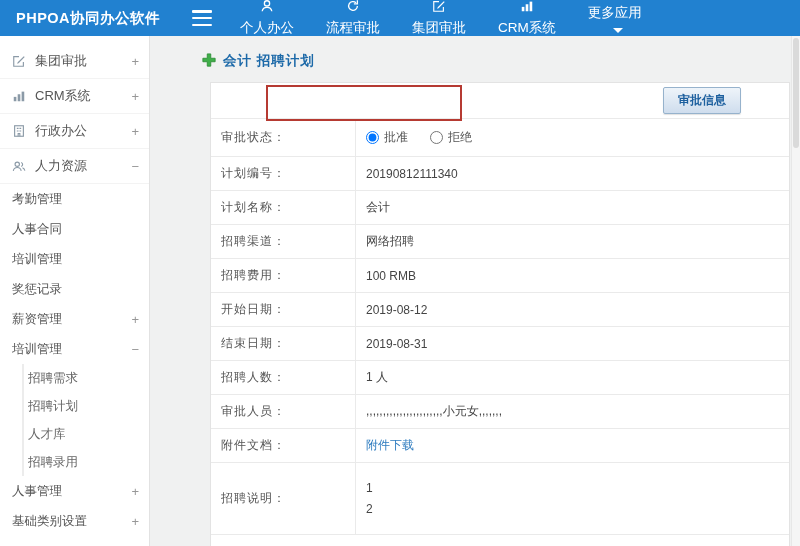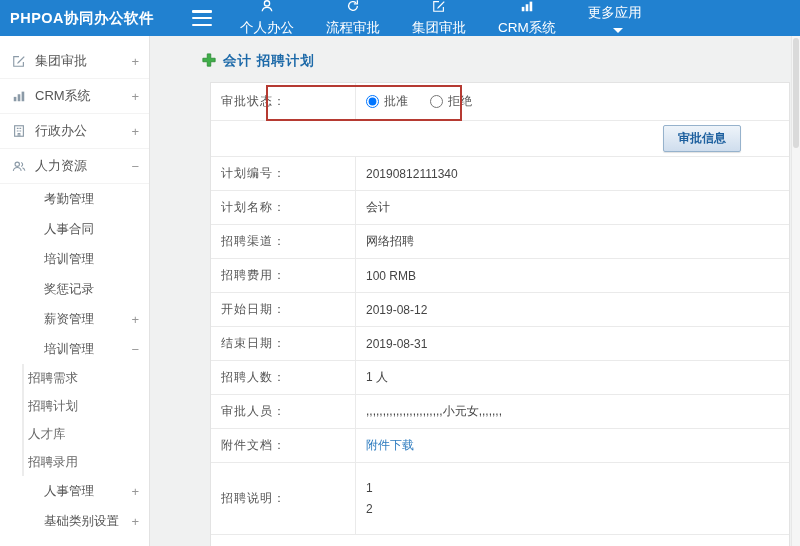--- a/index.html
+++ b/index.html
@@ -2,36 +2,36 @@
 <html style="--topbar: #2181d0; --title: #1c69a8; --highlight: #b63a32; --link: #2d7bbf;"><head>
 <meta charset="utf-8">
 <style>
   * { margin:0; padding:0; box-sizing:border-box; }
   html,body { width:800px; height:546px; overflow:hidden; background:#fff;
     font-family:"Liberation Sans","DejaVu Sans",sans-serif; font-size:13px; color:#555; }
 
   
   .topbar { position:absolute; left:0; top:0; width:800px; height:36px;
     background:var(--topbar,#2181d0); color:#fff; display:flex; align-items:center; z-index:5; }
-  .brand { width:192px; padding-left:10px; font-size:14.5px; font-weight:bold; letter-spacing:.5px; }
+  .brand { width:192px; padding-left:16px; font-size:14.5px; font-weight:bold; letter-spacing:.5px; }
   .hamburger { width:20px; height:16px; margin-right:28px; cursor:pointer;
     display:flex; flex-direction:column; justify-content:space-between; }
   .hamburger i { display:block; height:2.5px; background:#fff; border-radius:1px; }
   .top-nav { display:flex; align-items:center; gap:32px; }
   .top-nav .nav-item { display:flex; align-items:center; gap:6px; font-size:13.5px; cursor:pointer; white-space:nowrap;flex-direction:column; }
   .top-nav svg { display:block; }
   .caret { width:0; height:0; border-left:5px solid transparent; border-right:5px solid transparent;
     border-top:5px solid #fff; margin-left:6px; }
 
   
   .sidebar { position:absolute; left:0; top:36px; width:150px; bottom:0;
     background:#fff; border-right:1px solid #e2e2e2; padding-top:8px; overflow:hidden; }
   .s-item { display:flex; align-items:center; padding:0 10px 0 12px; cursor:pointer; color:#555; }
   .s-item.top { height:35px; border-bottom:1px solid #f3f3f3; font-size:13px; }
-  .s-item.sub1 { height:30px; font-size:12.5px;margin-left:32px; }
+  .s-item.sub1 { height:30px; font-size:12.5px; }
   .s-item.sub2 { height:28px; margin-left:22px; padding-left:4px; border-left:2px solid #ececec;
     font-size:12.5px; color:#666; }
   .s-icon { width:16px; margin-right:7px; color:#8b9aa7; display:flex; align-items:center; }
   .s-toggle { margin-left:auto; color:#979797; font-size:13px; padding-left:6px; }
 
   
   .main { position:absolute; left:150px; top:36px; right:0; bottom:0; background:#f0f1f1; overflow:hidden; }
   .page-header { display:flex; align-items:center; gap:7px; padding:16px 0 12px 52px; }
   .page-title { color:var(--title,#1c69a8); font-weight:bold; font-size:13.5px; letter-spacing:1px; }
 
@@ -214,38 +214,38 @@
   <div class="page-header">
     <span><svg width="14" height="14" viewBox="0 0 16 16">
           <path d="M6 1h4v5h5v4h-5v5H6v-5H1V6h5z" fill="#3fae49" stroke="#2e8f38" stroke-width="1"></path>
         </svg></span>
     <span class="page-title">会计 招聘计划</span>
   </div>
 
   <div class="detail-table">
     <div class="highlight-box"></div>
 
+    <div class="t-row btn-row">
+      <button class="approve-btn">审批信息</button>
+    </div>
+
     <div class="t-row status-row">
       <div class="t-label">审批状态：</div>
       <div class="t-value radios">
         <label class="radio">
           <input type="radio" name="approval" checked="" style="">
           <span>批准</span>
         </label>
         <label class="radio">
           <input type="radio" name="approval" style="">
           <span>拒绝</span>
         </label>
       </div>
     </div>
 
-    <div class="t-row btn-row">
-      <button class="approve-btn">审批信息</button>
-    </div>
-
     <div class="t-row">
       <div class="t-label">计划编号：</div>
       <div class="t-value">20190812111340</div>
     </div>
     <div class="t-row">
       <div class="t-label">计划名称：</div>
       <div class="t-value">会计</div>
     </div>
     <div class="t-row">
       <div class="t-label">招聘渠道：</div>

